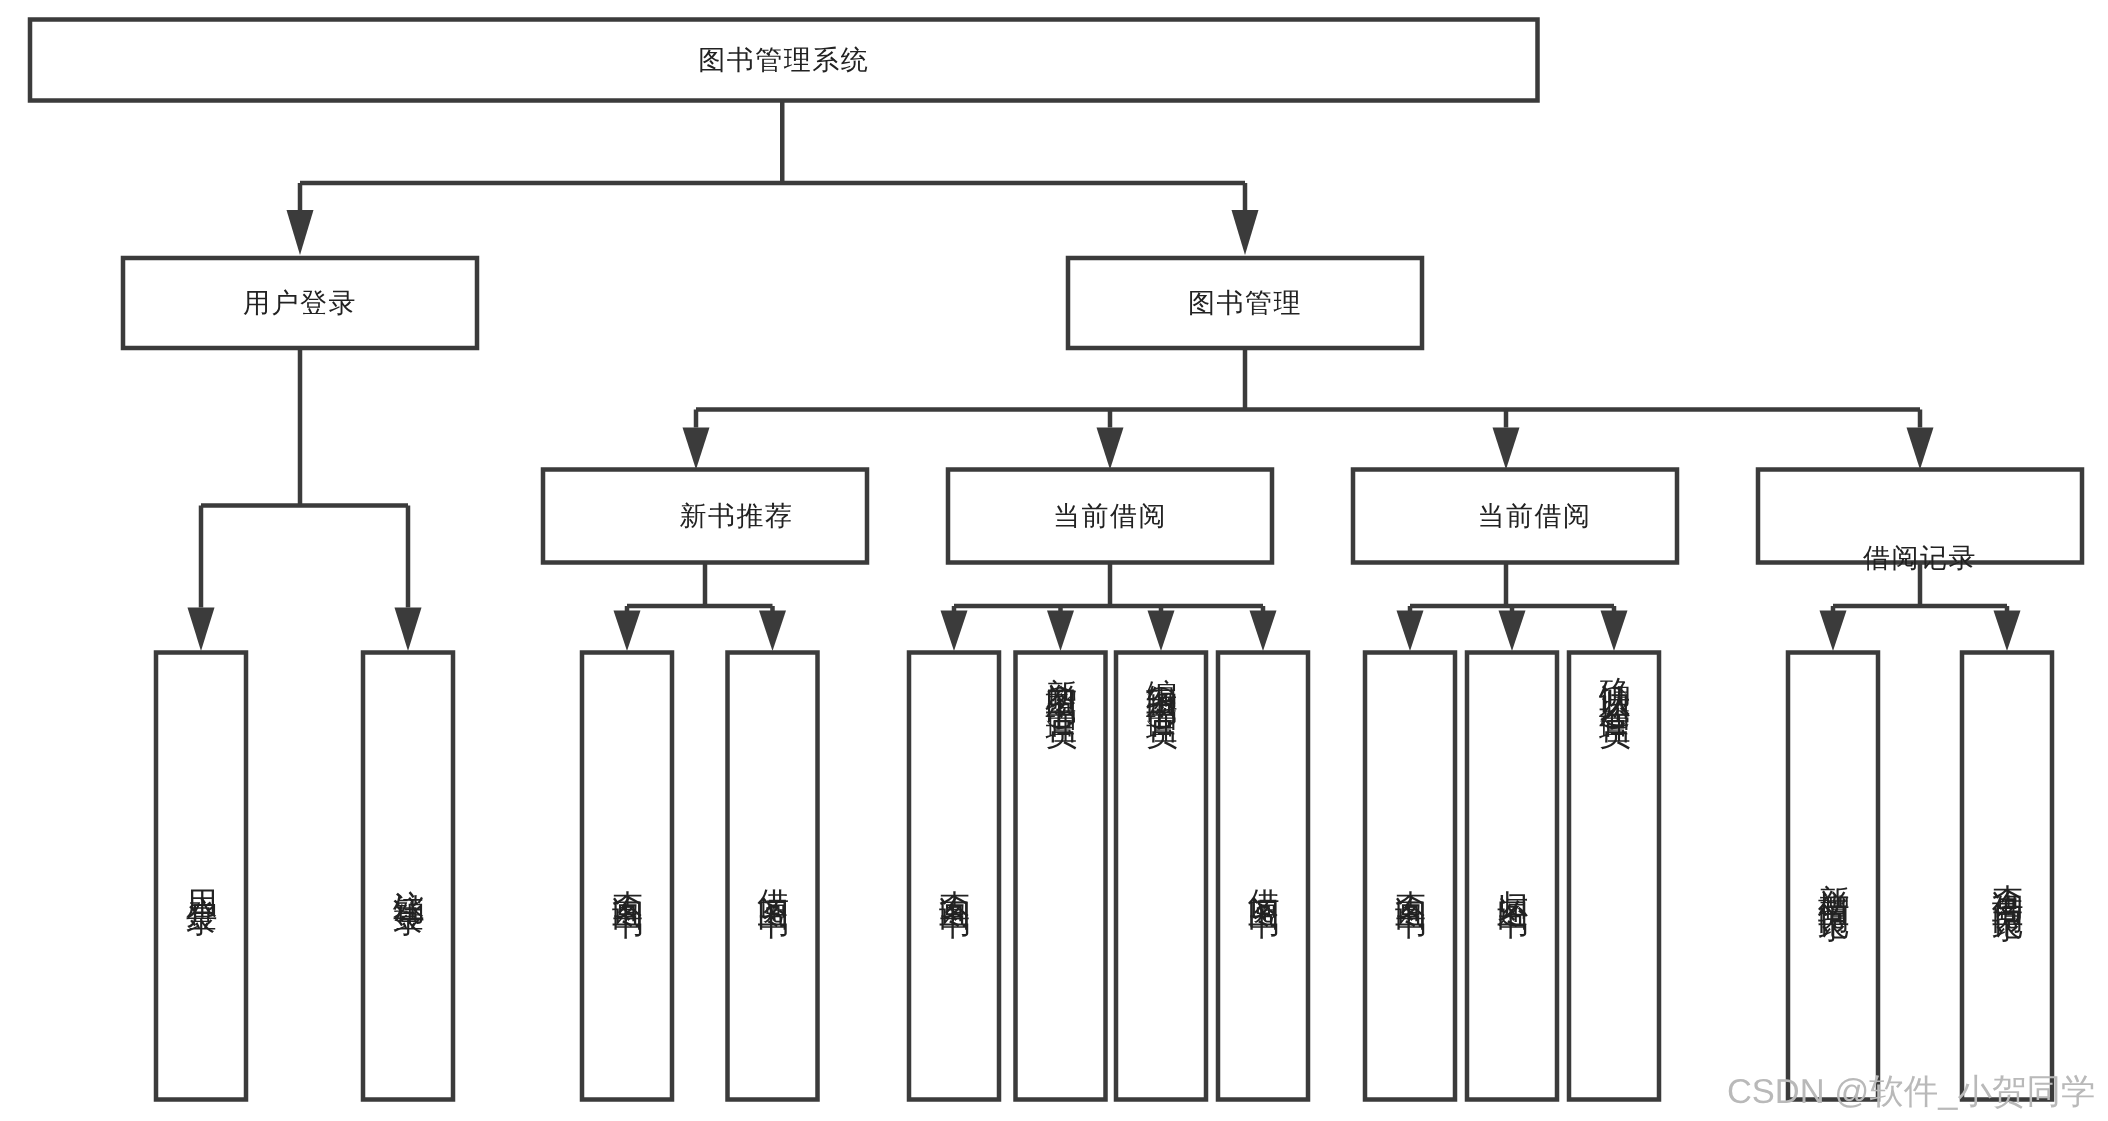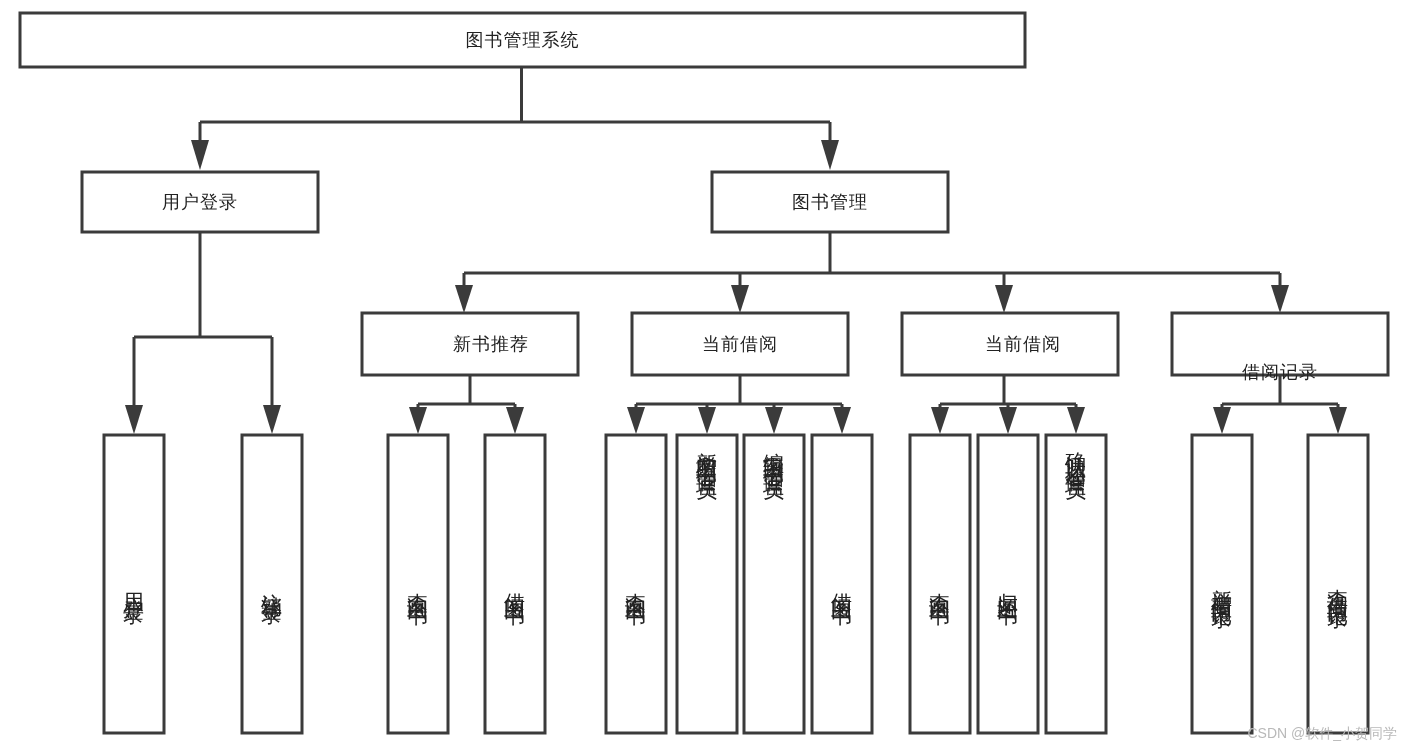--- a/index.html
+++ b/index.html
@@ -31,21 +31,21 @@
     position:absolute;display:flex;align-items:center;justify-content:center;
     pointer-events:none;
   }
   .hlabel{
     font-family:"Liberation Sans","DejaVu Sans",sans-serif;
     font-size:18px;color:#222222;white-space:nowrap;letter-spacing:1px;
   }
   #watermark{
     position:absolute;right:8px;bottom:4px;
     font-family:"Liberation Sans","DejaVu Sans",sans-serif;
-    font-size:14px;color:#b9b9b9;white-space:nowrap;
+    font-size:23px;color:#b9b9b9;white-space:nowrap;
     pointer-events:none;
   }
 </style>
 </head>
 <body>
 
 <div id="diagram-root">
 
   <svg id="diagram" viewBox="0 0 1405 747">
 

